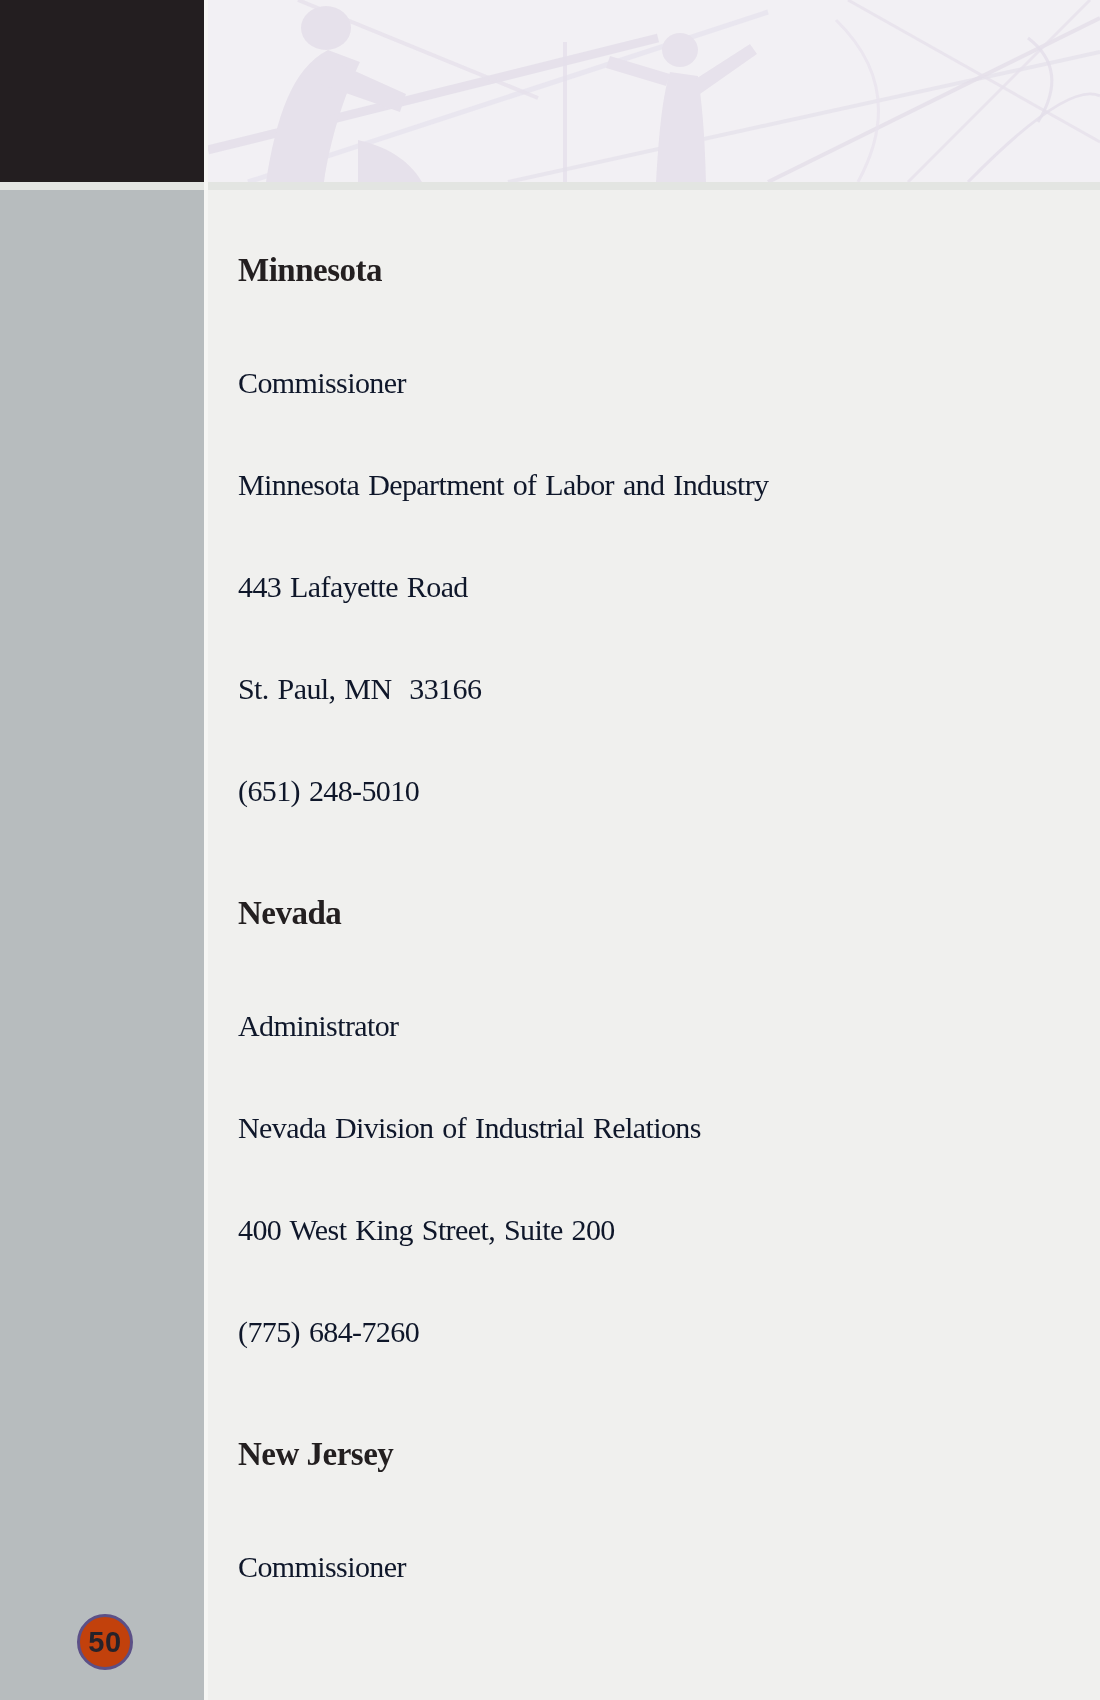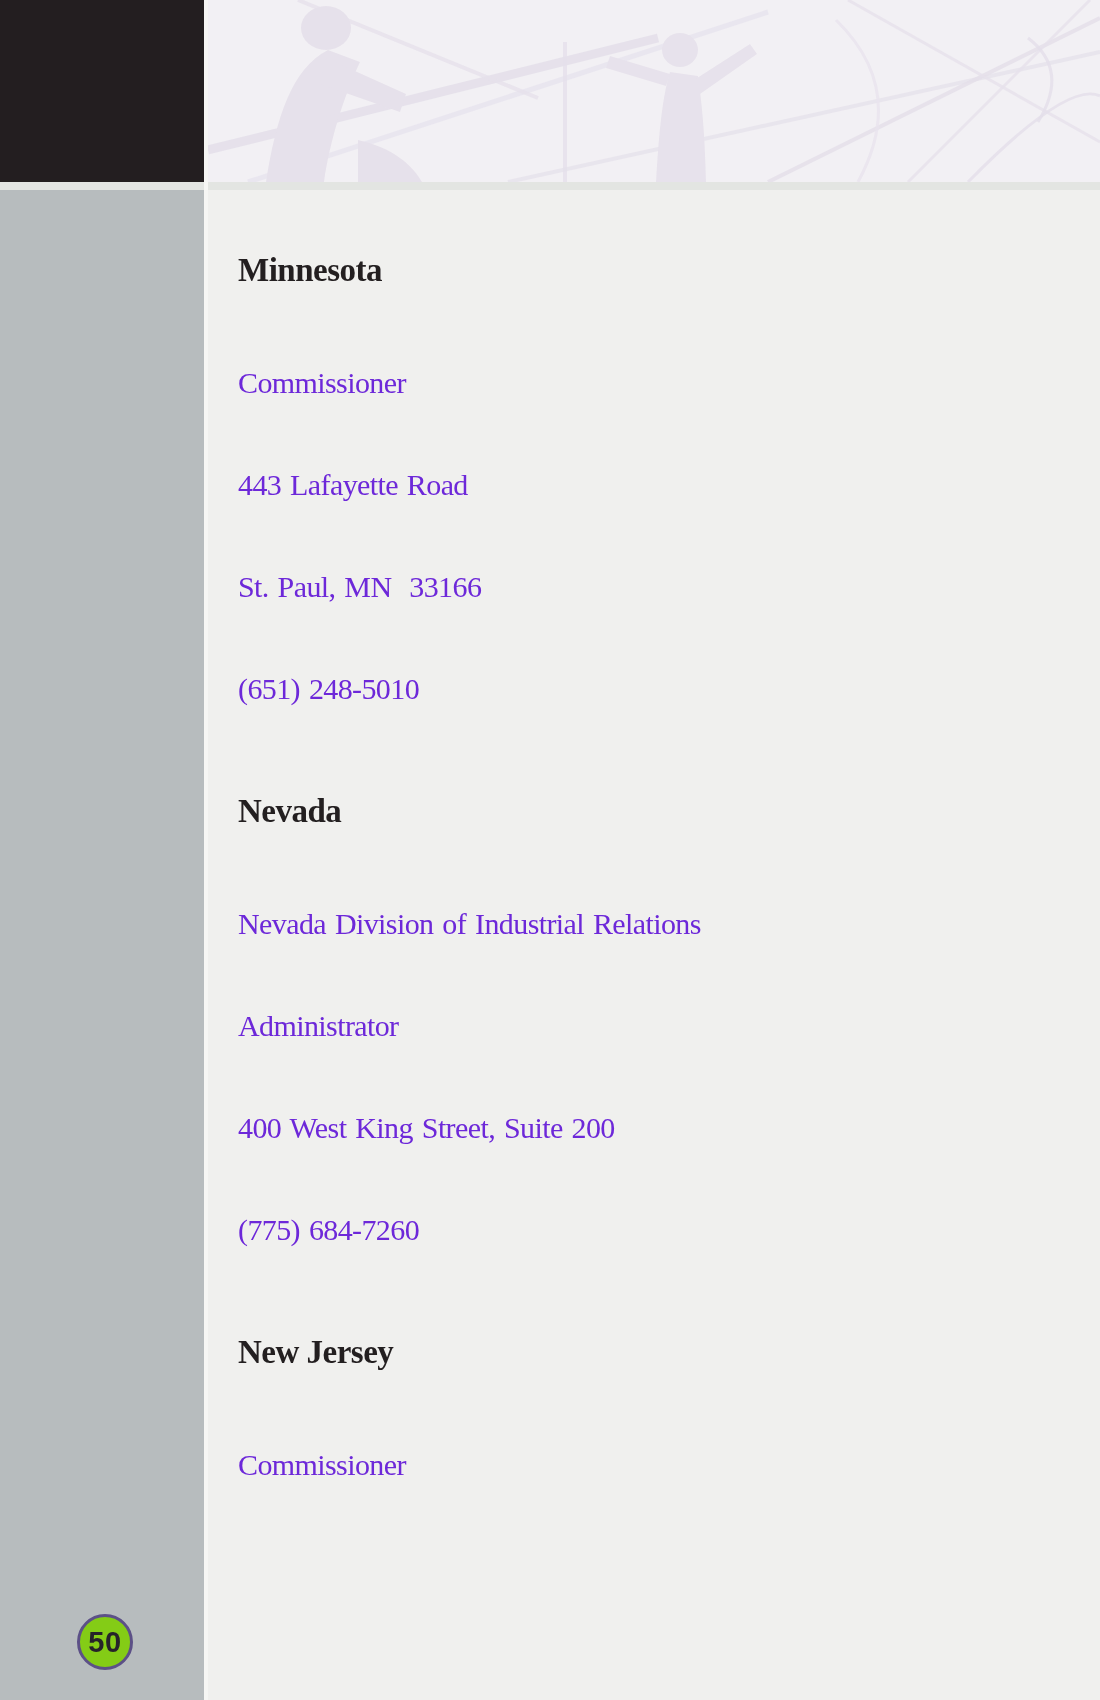--- a/index.html
+++ b/index.html
@@ -20,27 +20,27 @@
   }
   .state-section + .state-section { margin-top:19px; }
   .state-section h3 {
     margin:0 0 10px 0;
     font:bold 33px/36px "Liberation Serif", serif;
     letter-spacing:-0.5px; color:#231f20;
   }
   .addr {
     font:30px/34px "Liberation Serif", serif;
     letter-spacing:-0.6px; word-spacing:2px;
-    color:#6d28d9; white-space:pre-wrap;
+    color:#0f172a; white-space:pre-wrap;
   }
   .addr .line { display:block; }
   .page-badge {
     position:absolute; left:77px; top:1614px; width:56px; height:56px;
     box-sizing:border-box; border-radius:50%;
-    background:#84cc16; border:3px solid #5c5087;
+    background:#c2410c; border:3px solid #5c5087;
     display:flex; align-items:center; justify-content:center;
     font:bold 29px "Liberation Sans", sans-serif; color:#26222a; letter-spacing:0.5px;
   }
 </style>
 </head>
 <body>
 
 <div class="page">
 
   <div class="black-box"></div>
@@ -81,31 +81,32 @@
   <div class="hstrip"></div>
   <div class="vdivider"></div>
   <div class="sidebar"></div>
 
   <div class="content">
 
     <section class="state-section">
       <h3>Minnesota</h3>
       <div class="addr">
         <span class="line">Commissioner</span>
+        <span class="line">Minnesota Department of Labor and Industry</span>
         <span class="line">443 Lafayette Road</span>
         <span class="line">St. Paul, MN  33166</span>
         <span class="line">(651) 248-5010</span>
       </div>
     </section>
 
     <section class="state-section">
       <h3>Nevada</h3>
       <div class="addr">
+        <span class="line">Administrator</span>
         <span class="line">Nevada Division of Industrial Relations</span>
-        <span class="line">Administrator</span>
         <span class="line">400 West King Street, Suite 200</span>
         <span class="line">(775) 684-7260</span>
       </div>
     </section>
 
     <section class="state-section">
       <h3>New Jersey</h3>
       <div class="addr">
         <span class="line">Commissioner</span>
         

